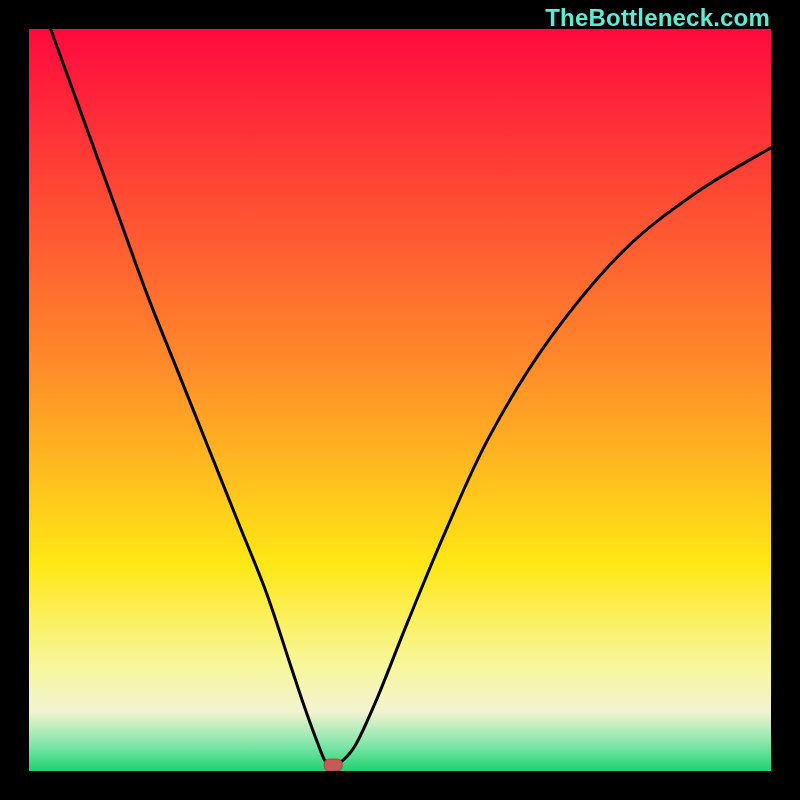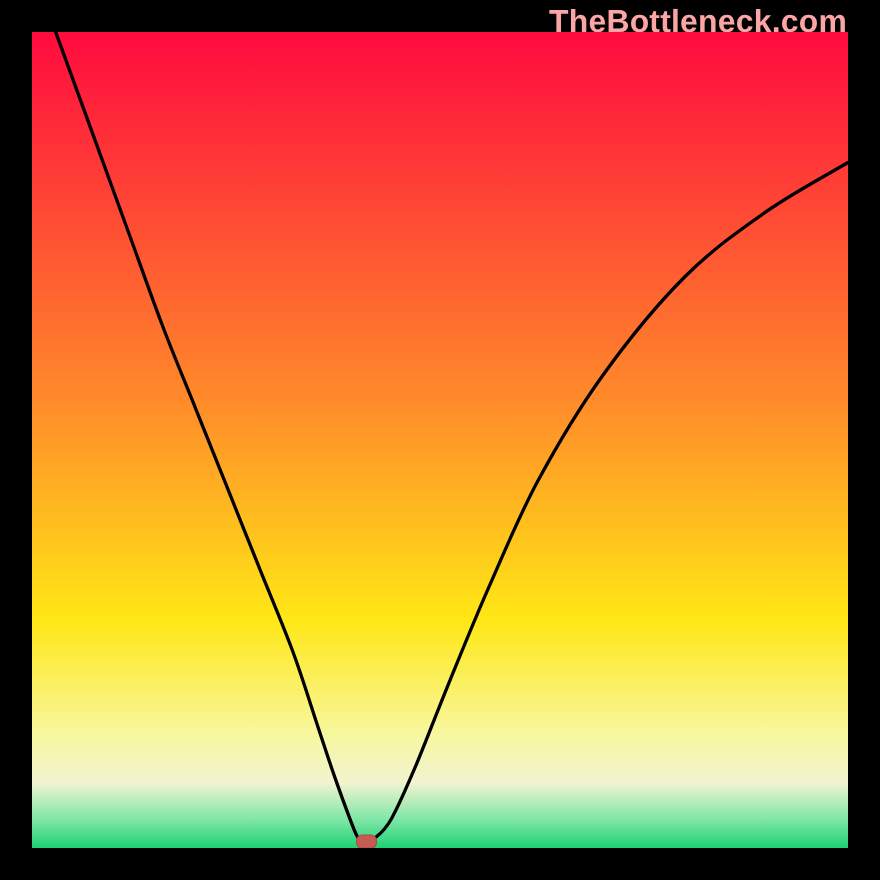--- a/index.html
+++ b/index.html
@@ -21,23 +21,23 @@
     left: 29px;
     top: 29px;
     width: 742px;
     height: 742px;
     overflow: hidden;
   }
   .watermark {
     position: absolute;
     top: 4px;
     right: 30px;
-    font-size: 29px;
+    font-size: 24px;
     font-weight: 600;
-    color: #fca5a5;
+    color: #5eead4;
     letter-spacing: 0.2px;
     user-select: none;
   }
 </style>
 </head>
 <body>
 
 <div class="frame">
 
   <div class="watermark">TheBottleneck.com</div>

